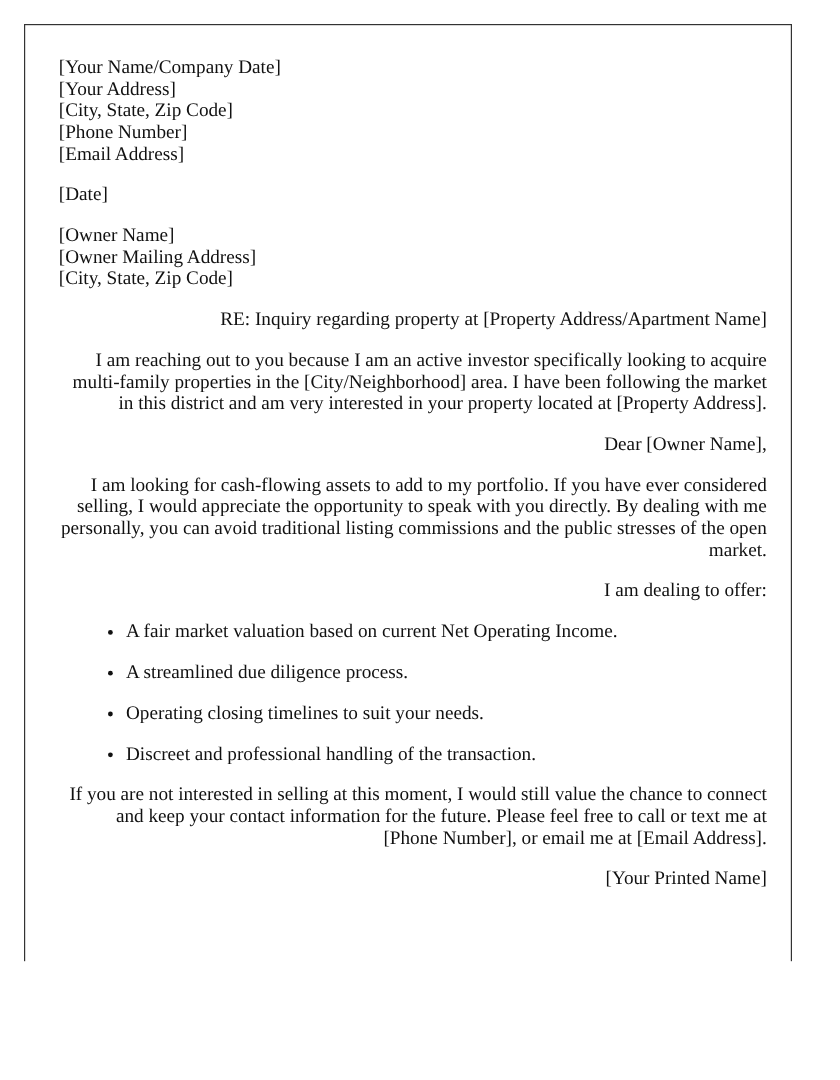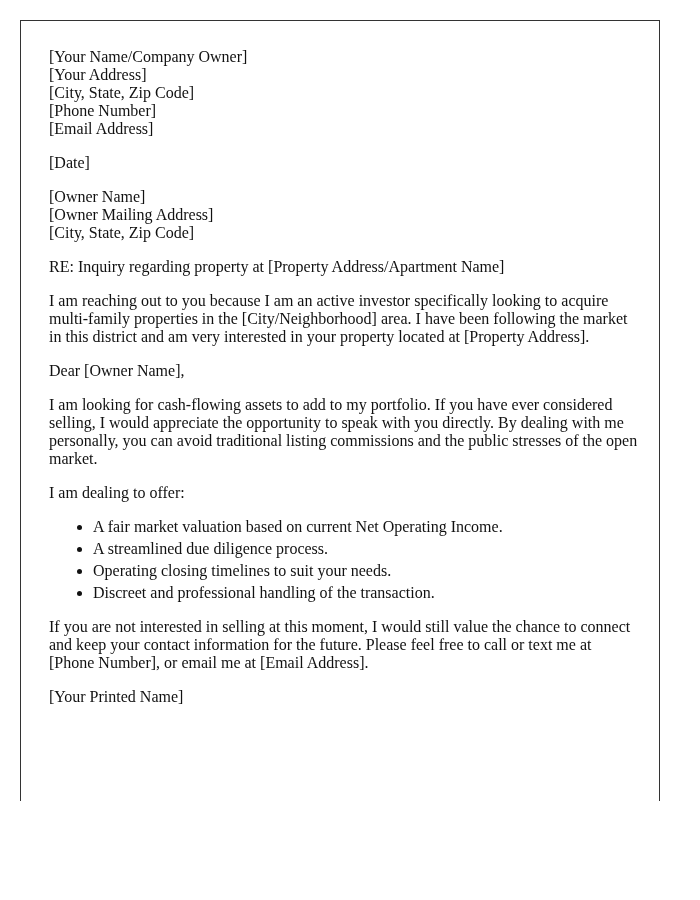--- a/index.html
+++ b/index.html
@@ -37,39 +37,40 @@
     .block {
       margin: 0 0 16px 0;
     }
     .line {
       display: block;
       white-space: nowrap;
     }
     p {
       margin: 0 0 16px 0;
       width: 590px;
+      text-align: right;
     }
     ul {
       margin: 0 0 16px 0;
       padding-left: 40px;
     }
     ul li {
-      margin: 4px;
+      margin: 16px;
       padding: 0;
     }
   </style>
 </head>
 <body>
 
 <div class="letter-frame"></div>
 
 <div class="letter-content">
 
   <div class="block">
-    <span class="line">[Your Name/Company Owner]</span>
+    <span class="line">[Your Name/Company Date]</span>
     <span class="line">[Your Address]</span>
     <span class="line">[City, State, Zip Code]</span>
     <span class="line">[Phone Number]</span>
     <span class="line">[Email Address]</span>
   </div>
 
   <div class="block">
     <span class="line">[Date]</span>
   </div>
 

